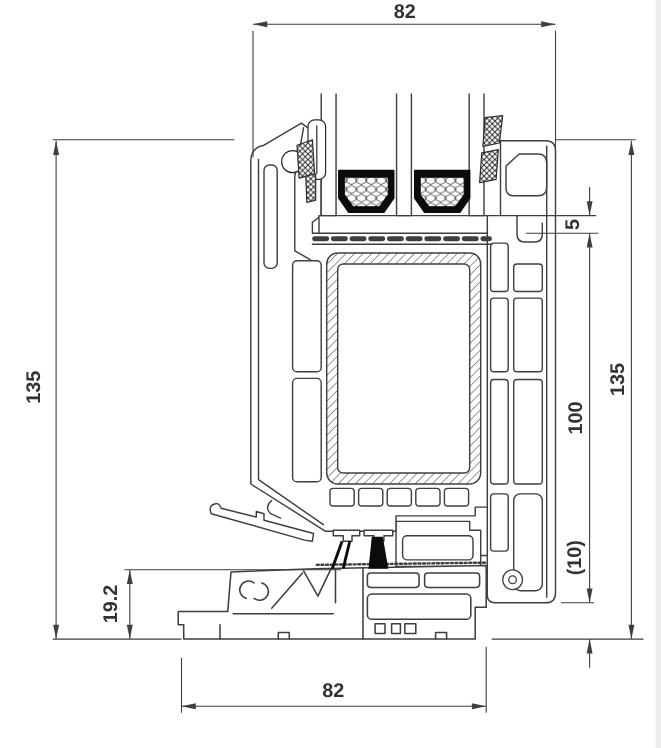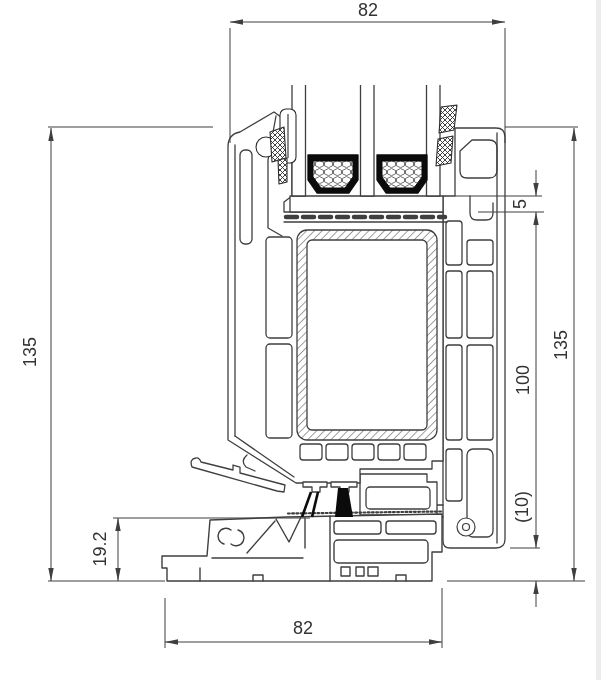--- a/index.html
+++ b/index.html
@@ -1,18 +1,19 @@
 <!DOCTYPE html>
 <html><head>
 <meta charset="utf-8">
 <style>
   html,body{margin:0;padding:0;background:#fff;}
   .canvas{
     position:relative;width:601px;height:680px;background:#fff;overflow:hidden;
     font-family:"Liberation Sans", sans-serif;
+    font-weight:bold;
   }
   svg{display:block}
   text{font-family:"Liberation Sans", sans-serif;font-size:18px;fill:#333;}
 </style>
 </head>
 <body>
 
 <div class="canvas">
 <svg width="601" height="680" viewBox="0 0 601 680">
   <defs>

